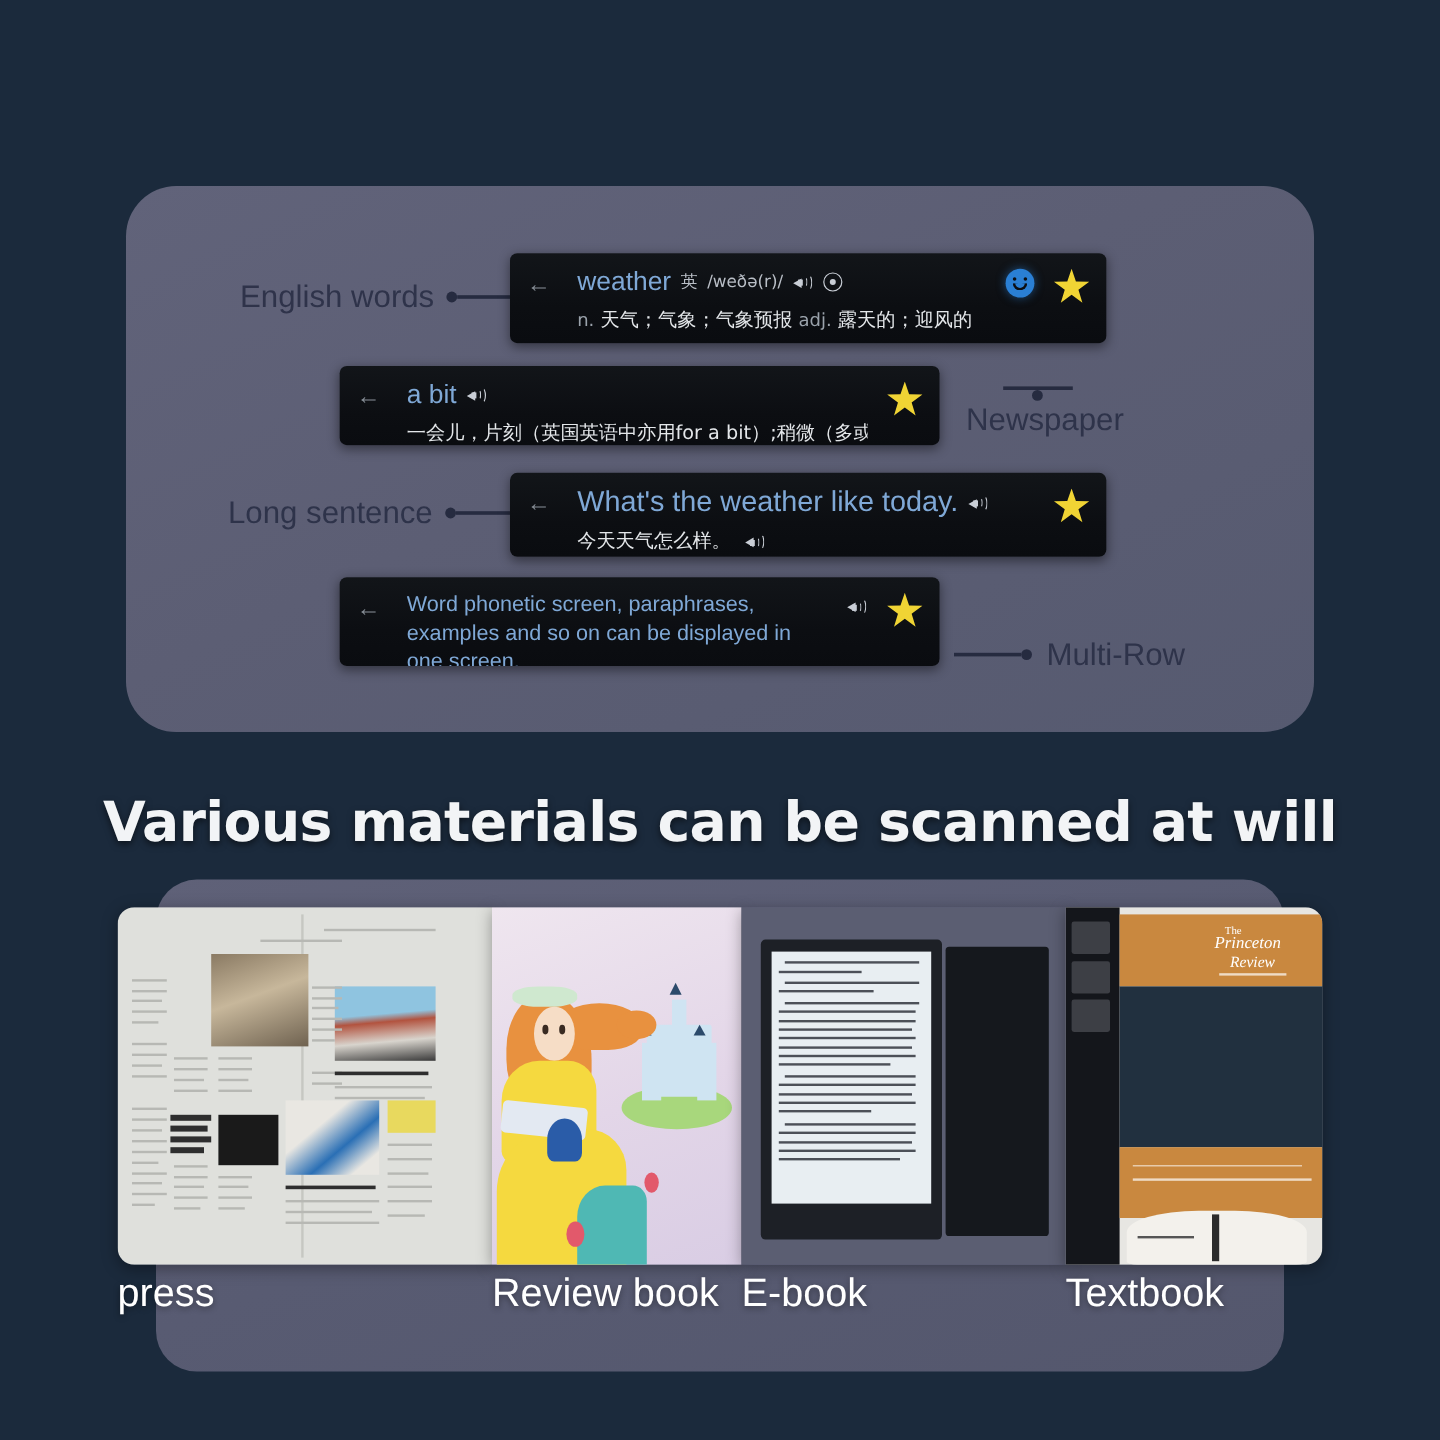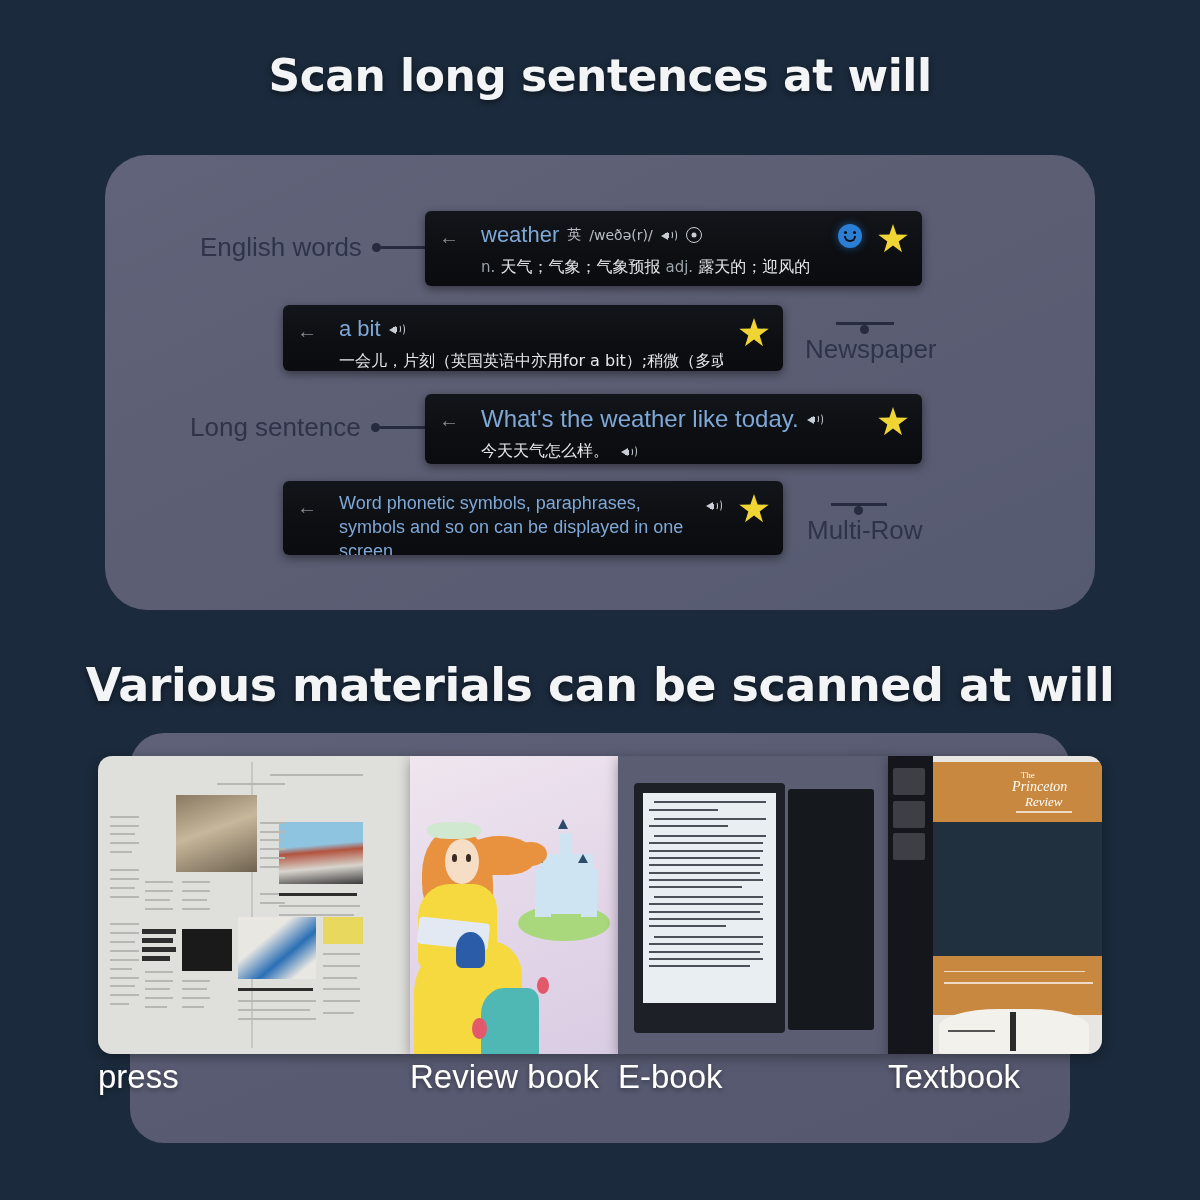--- a/index.html
+++ b/index.html
@@ -48,21 +48,21 @@
   .callout .line { height: 2.5px; background: #262b40; flex: none; }
   .callout.right .lbl { margin-left: 12px; }
   .callout.left .lbl { margin-right: 10px; }
 
   #callout-english { left: 200px; top: 232px; }
   #callout-english .line { width: 68px; }
   #callout-long { left: 190px; top: 412px; }
   #callout-long .line { width: 78px; }
   #callout-newspaper { left: 793px; top: 322px; flex-direction: column; }
   #callout-newspaper .line { width: 58px; }
-  #callout-multirow { left: 795px; top: 503px; flex-direction: column; }
+  #callout-multirow { left: 795px; top: 530px; }
   #callout-multirow .line { width: 56px; }
 
   
   .card {
     position: absolute;
     background: linear-gradient(180deg, #121519 0%, #0c0e12 60%, #0a0c10 100%);
     border-radius: 6px;
     box-shadow: 0 3px 10px rgba(0,0,0,0.45);
     display: flex;
     align-items: flex-start;
@@ -259,21 +259,20 @@
   .tb .navy { position: absolute; background: #21303f; }
   .tb .brand { position: absolute; color: #fff; font-size: 9px; font-family: "Liberation Serif", serif; line-height: 1.05; }
   .tb .micro { position: absolute; background: rgba(255,255,255,0.7); height: 1.5px; }
   .tb .openbook { position: absolute; background: #f3f1ec; }
 </style>
 </head>
 <body>
 
 <div class="page">
 
-  <div class="heading" id="heading-1">Scan long sentences at will</div>
 
   <div class="top-panel"></div>
 
   <div class="callout left" id="callout-english">
     <span class="lbl">English words</span>
     <span class="dot"></span>
     <span class="line"></span>
   </div>
 
   <div class="callout left" id="callout-long">
@@ -368,21 +367,21 @@
       </div>
     </div>
     <div class="right-zone">
       <span class="ic ic-star"></span>
     </div>
   </div>
 
   <div class="card" id="card-multirow">
     <span class="back-arrow">←</span>
     <div class="body">
-      <div class="multiline">Word phonetic symbols, paraphrases, symbols and so on can be displayed in one screen.</div>
+      <div class="multiline">Word phonetic screen, paraphrases, examples and so on can be displayed in one screen.</div>
     </div>
     <div class="right-zone">
       <span class="ic ic-speaker" style="margin-top:4px">
           <i class="cone"></i>
           <i class="box"></i>
           <i class="w1"></i>
           <i class="w2"></i>
         </span>
       <span class="ic ic-star"></span>
     </div>

